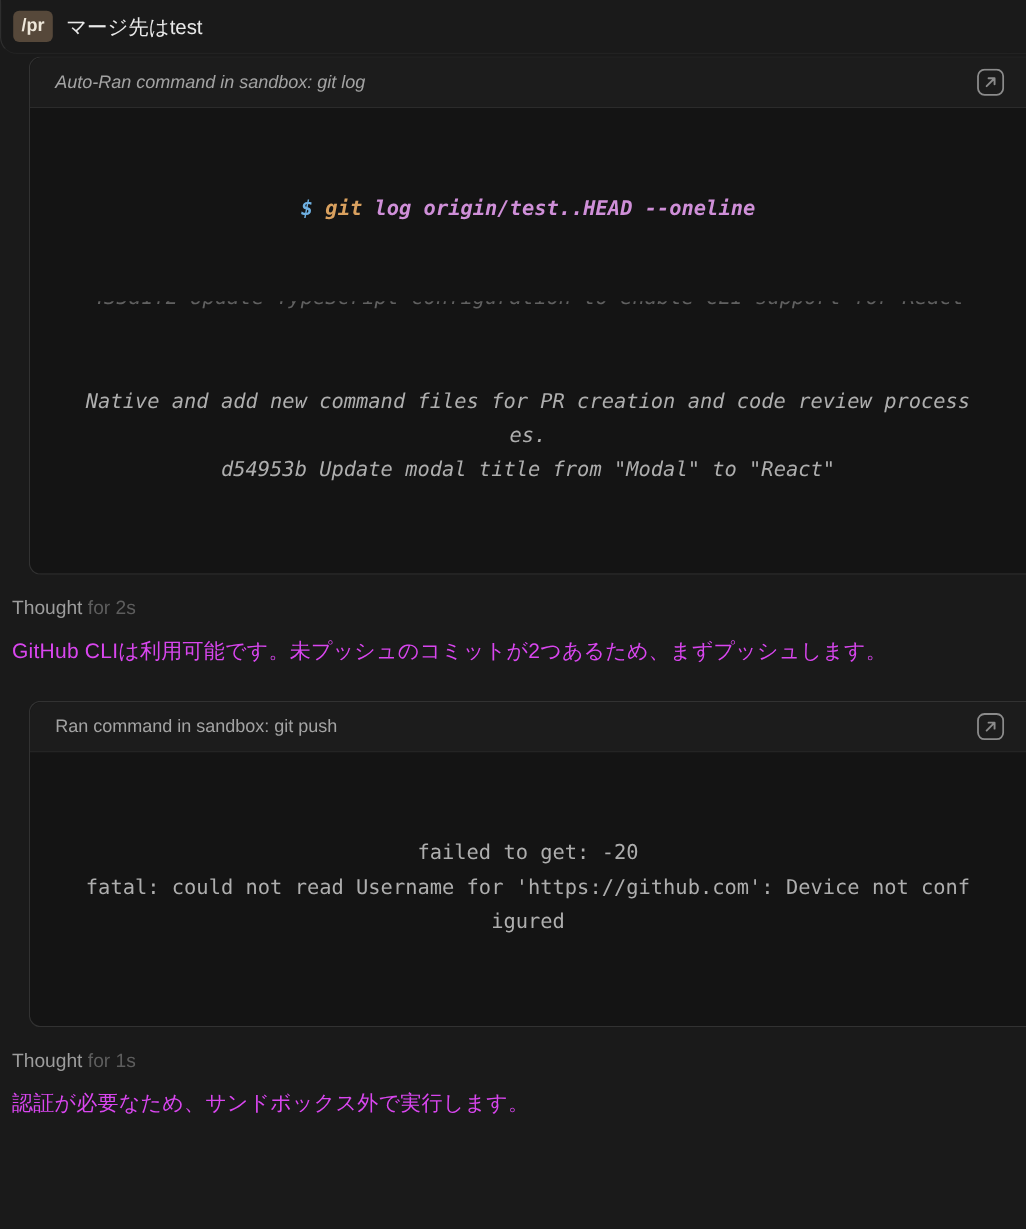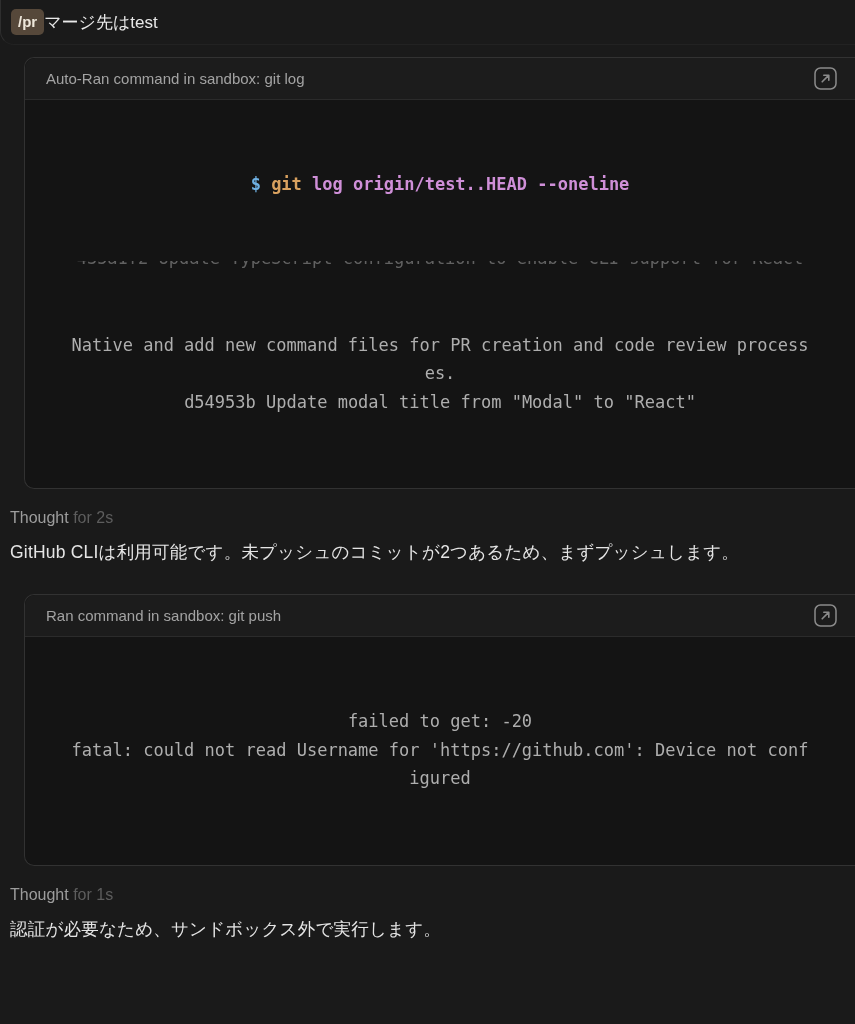--- a/index.html
+++ b/index.html
@@ -4,41 +4,41 @@
 <style>
   html,body{margin:0;padding:0;}
   body{
     width:855px;height:1024px;overflow:hidden;
     background:#1a1a1a;
     font-family:"Liberation Sans",sans-serif;
     -webkit-font-smoothing:antialiased;
   }
   
   .user-row{
-    height:44px;display:flex;align-items:center;
+    height:44px;display:flex;align-items:center;gap:11px;
     padding-left:10px;
     border-left:1px solid #2e2e2e;
     border-bottom:1px solid #222222;
     border-bottom-left-radius:14px;
   }
   .chip{
     background:#56483a;color:#eee7da;
     font-weight:700;font-size:15px;line-height:1;
     padding:5px 7px 6px;border-radius:5px;
   }
   .user-text{color:#e9e9e9;font-size:17px;}
 
   
   .term{
     margin-left:24px;margin-top:30px;
     border:1px solid #323232;border-right:none;
     border-radius:10px 0 0 10px;
     background:#141414;
   }
-  .term.first{margin-top:12px;}
+  .term.first{margin-top:2px;font-style:italic;}
   .term-header{
     display:flex;align-items:center;
     background:#1c1c1c;
     border-bottom:1px solid #2b2b2b;
     border-radius:10px 0 0 0;
     padding:9px 18px 9px 21px;
     color:#a3a3a3;font-size:15px;
   }
   .hicons{margin-left:auto;display:flex;align-items:center;gap:13px;}
   .iconbtn{display:inline-flex;cursor:pointer;line-height:0;}
@@ -54,21 +54,21 @@
   .c-blue{color:#6fb1e3;font-weight:700;}
   .c-orange{color:#d9a15f;font-weight:700;}
   .c-pink{color:#cf8fd8;font-weight:700;}
   .c-white{color:#e4e4e4;font-weight:700;}
   .clip-line{height:13px;overflow:hidden;opacity:.5;}
   .clip-line span{display:block;margin-top:-17px;}
 
   
   .thought{margin:20px 0 0 10px;font-size:16px;color:#9d9d9d;}
   .thought .dur{color:#5d5d5d;}
-  .assistant-text{margin:13px 10px 0 10px;font-size:17.5px;color:#e5e5e5;letter-spacing:.2px;}
+  .assistant-text{margin:13px 10px 0 10px;font-size:17.5px;color:#d946ef;letter-spacing:.2px;}
 </style>
 </head>
 <body>
 
 <div class="user-row">
   <span class="chip">/pr</span>
   <span class="user-text">マージ先はtest</span>
 </div>
 
 <section class="term first">

